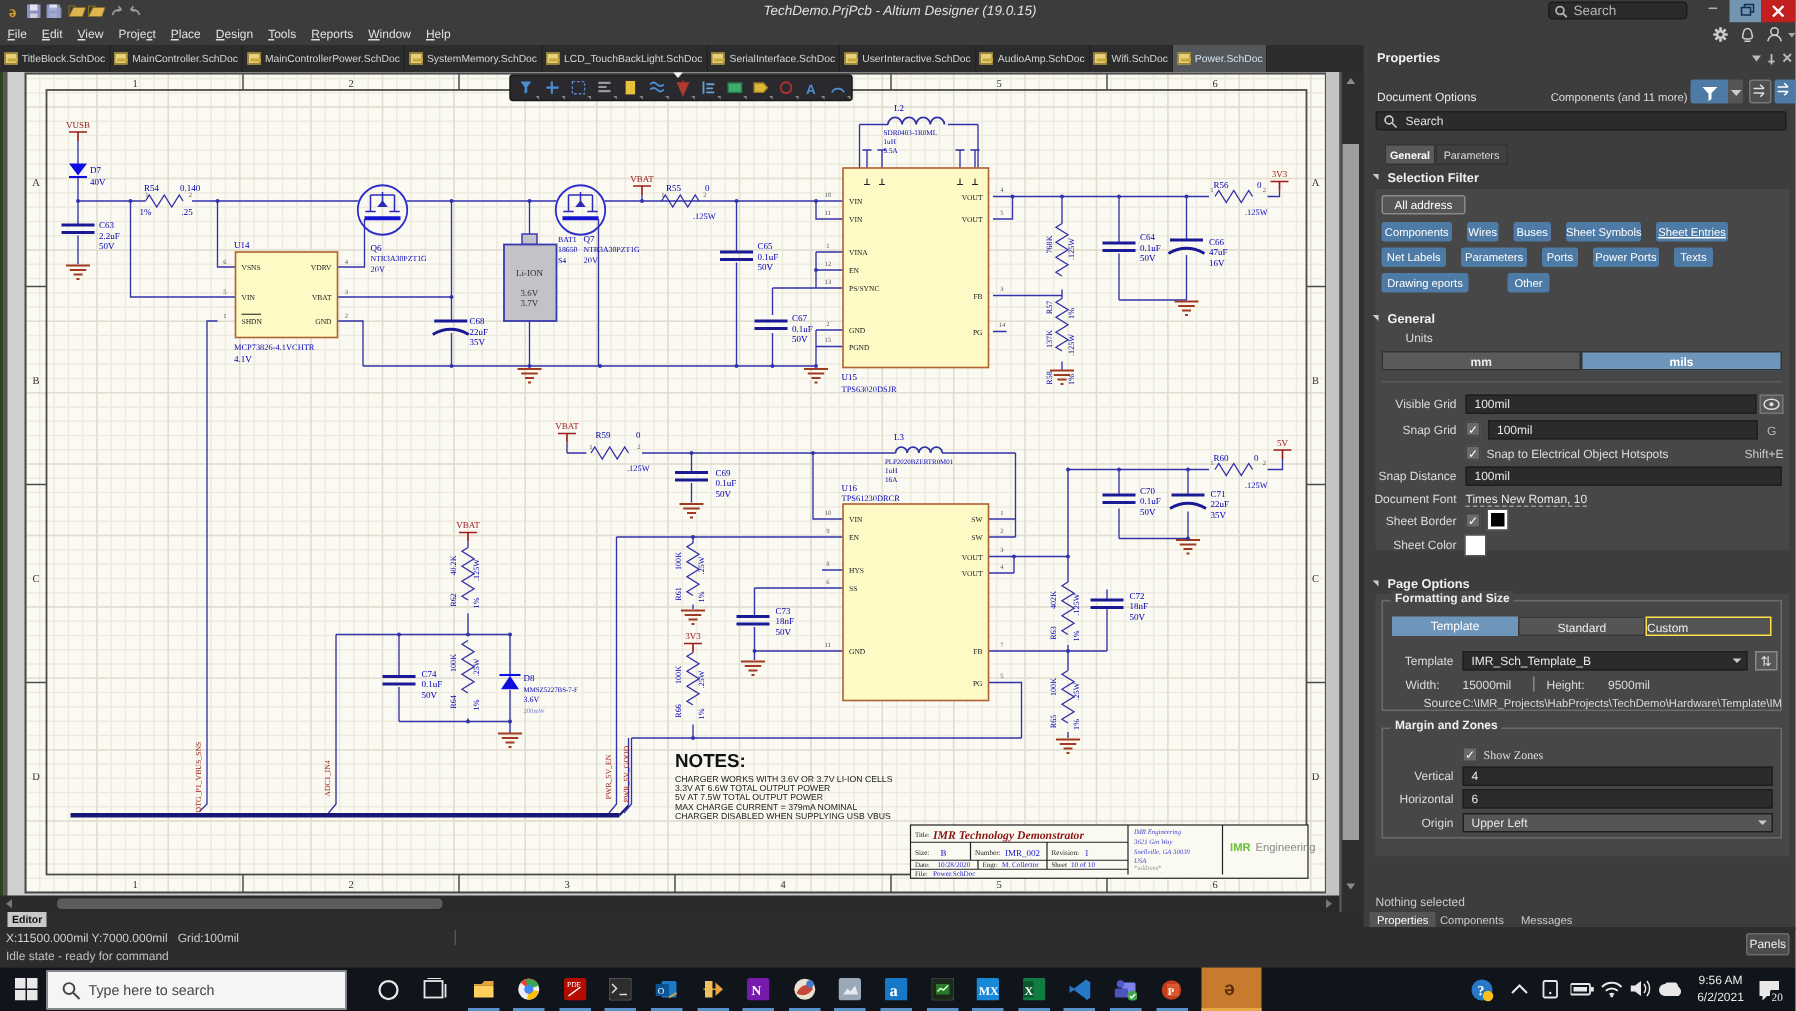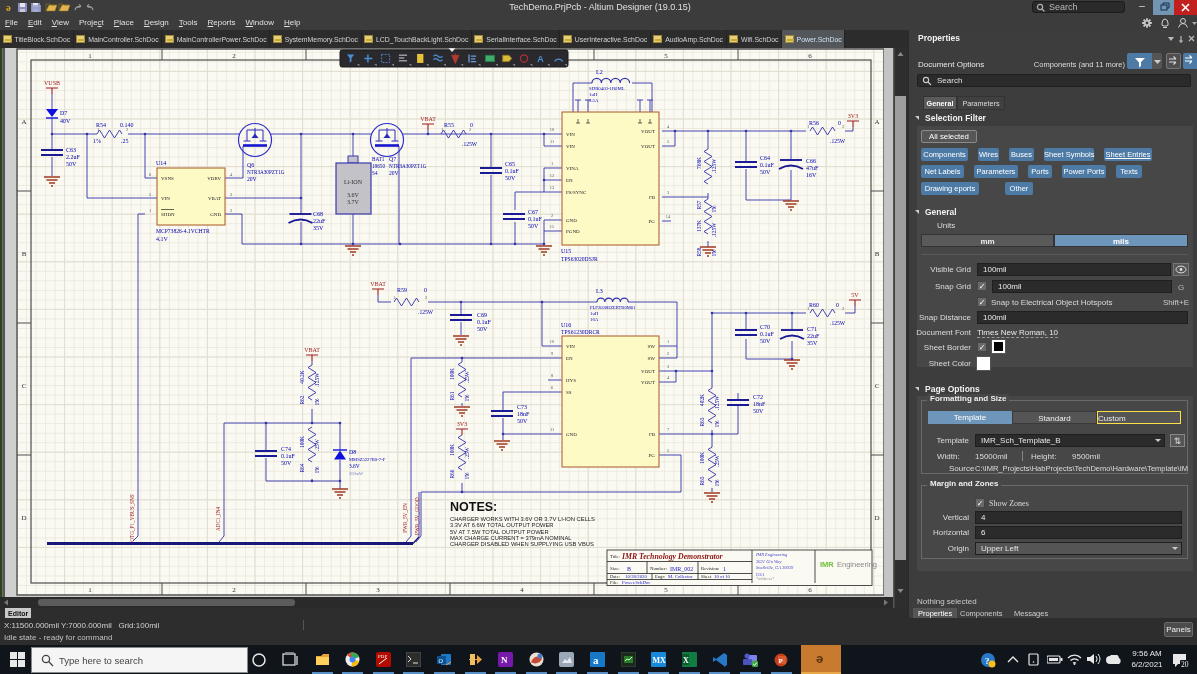--- a/index.html
+++ b/index.html
@@ -32,21 +32,21 @@
       <rect x="33" y="3" width="5" height="4" fill="#e5e5ee"></rect>
       <rect x="33" y="9" width="5" height="3" fill="#c8cade"></rect>
       <rect x="32" y="5" width="9" height="7" fill="#9aa0cc" opacity="0.8"></rect>
   <path d="M46 11 l3 -6 h8 l-2 6 z" fill="#e0b54e" stroke="#8a6f20" stroke-width="0.5"></path>
       <path d="M46 11 v-7 h4 l1 1 h4" fill="none" stroke="#8a6f20" stroke-width="0.7"></path>
   <path d="M59 11 l3 -6 h8 l-2 6 z" fill="#e0b54e" stroke="#8a6f20" stroke-width="0.5"></path>
       <path d="M59 11 v-7 h4 l1 1 h4" fill="none" stroke="#8a6f20" stroke-width="0.7"></path>
   <path d="M75 10 q1 -4 6 -3.5 m0 0 l-2 -2.2 m2 2.2 l-2.8 1" fill="none" stroke="#9a9a9a" stroke-width="1.2"></path>
   <path d="M93 10 q-1 -4 -6 -3.5 m0 0 l2 -2.2 m-2 2.2 l2.8 1" fill="none" stroke="#9a9a9a" stroke-width="1.2"></path>
  </svg>
- <div class="abs" style="left:430px;top:2px;width:340px;text-align:center;color:#e0e0e0;font-size:9px;">TechDemo.PrjPcb - Altium Designer (19.0.15)</div>
+ <div class="abs" style="left:430px;top:2px;width:340px;text-align:center;color:#e0e0e0;font-size:9px;font-style:italic;">TechDemo.PrjPcb - Altium Designer (19.0.15)</div>
  <div class="abs" style="left:1032px;top:1px;width:93px;height:12px;background:#2a2a2a;border:1px solid #1c1c1c;border-radius:3px;color:#b8b8b8;font-size:9px;">
    <svg width="10" height="10" style="position:absolute;left:3px;top:1px">
         <circle cx="4" cy="4" r="2.6" fill="none" stroke="#b0b0b0" stroke-width="1.2"></circle>
         <line x1="6" y1="6" x2="8.5" y2="8.5" stroke="#b0b0b0" stroke-width="1.2"></line>
       </svg>
    <span style="position:absolute;left:16px;top:0px;">Search</span>
  </div>
  <div class="abs" style="left:1131px;top:0;width:22px;height:15px;color:#ddd;text-align:center;font-size:10px;">–</div>
  <div class="abs" style="left:1153px;top:0;width:21px;height:15px;background:#7295b2;">
   <svg width="21" height="15">
@@ -548,21 +548,21 @@
         <circle cx="4" cy="4" r="2.6" fill="none" stroke="#ccc" stroke-width="1.1"></circle>
         <line x1="6" y1="6" x2="9" y2="9" stroke="#ccc" stroke-width="1.1"></line>
       </svg>
       <span style="position:absolute;left:19px;top:1px;font-size:8px;color:#e0e0e0;">Search</span>
     </div>
     <div class="abs" style="left:14px;top:48px;width:34px;height:14px;background:#5a5a5a;color:#fff;font-size:7.2px;font-weight:bold;text-align:center;line-height:14px;border:1px solid #333;">General</div>
     <div class="abs" style="left:48px;top:48px;width:48px;height:14px;background:#404040;color:#ddd;font-size:7.2px;text-align:center;line-height:14px;border:1px solid #333;">Parameters</div>
     <div class="abs sect" style="left:16px;top:65px;">Selection Filter</div>
     <div class="abs" style="left:6px;top:68px;width:0;height:0;border-left:4px solid transparent;border-top:4px solid #ccc;"></div>
     <div class="abs" style="left:8px;top:78px;width:276px;height:122px;background:#474747;"></div>
-    <div class="abs" style="left:12px;top:82px;width:56px;height:13px;background:#565656;border:1px solid #8a8a8a;border-radius:2px;color:#fff;font-size:7.8px;text-align:center;line-height:12px;">All selected</div>
+    <div class="abs" style="left:12px;top:82px;width:56px;height:13px;background:#565656;border:1px solid #8a8a8a;border-radius:2px;color:#fff;font-size:7.8px;text-align:center;line-height:12px;">All address</div>
     <div class="abs" style="left:12px;top:100px;width:47px;height:13px;background:#4d7ba5;border-radius:2px;color:#fff;font-size:7.5px;text-align:center;line-height:13px;white-space:nowrap;">Components</div>
     <div class="abs" style="left:69px;top:100px;width:21px;height:13px;background:#4d7ba5;border-radius:2px;color:#fff;font-size:7.5px;text-align:center;line-height:13px;white-space:nowrap;">Wires</div>
     <div class="abs" style="left:100px;top:100px;width:25px;height:13px;background:#4d7ba5;border-radius:2px;color:#fff;font-size:7.5px;text-align:center;line-height:13px;white-space:nowrap;">Buses</div>
     <div class="abs" style="left:135px;top:100px;width:50px;height:13px;background:#4d7ba5;border-radius:2px;color:#fff;font-size:7.5px;text-align:center;line-height:13px;white-space:nowrap;">Sheet Symbols</div>
     <div class="abs" style="left:195px;top:100px;width:48px;height:13px;background:#4d7ba5;border-radius:2px;color:#fff;font-size:7.5px;text-align:center;line-height:13px;white-space:nowrap;text-decoration:underline;">Sheet Entries</div>
     <div class="abs" style="left:12px;top:117px;width:43px;height:13px;background:#4d7ba5;border-radius:2px;color:#fff;font-size:7.5px;text-align:center;line-height:13px;white-space:nowrap;">Net Labels</div>
     <div class="abs" style="left:65px;top:117px;width:44px;height:13px;background:#4d7ba5;border-radius:2px;color:#fff;font-size:7.5px;text-align:center;line-height:13px;white-space:nowrap;">Parameters</div>
     <div class="abs" style="left:119px;top:117px;width:24px;height:13px;background:#4d7ba5;border-radius:2px;color:#fff;font-size:7.5px;text-align:center;line-height:13px;white-space:nowrap;">Ports</div>
     <div class="abs" style="left:153px;top:117px;width:44px;height:13px;background:#4d7ba5;border-radius:2px;color:#fff;font-size:7.5px;text-align:center;line-height:13px;white-space:nowrap;">Power Ports</div>
     <div class="abs" style="left:207px;top:117px;width:26px;height:13px;background:#4d7ba5;border-radius:2px;color:#fff;font-size:7.5px;text-align:center;line-height:13px;white-space:nowrap;">Texts</div>
@@ -635,21 +635,21 @@
 <div class="abs statusbar">
  <div class="abs" style="left:4px;top:3px;">X:11500.000mil Y:7000.000mil&nbsp;&nbsp;&nbsp;Grid:100mil</div>
  <div class="abs" style="left:303px;top:2px;width:1px;height:10px;background:#555;"></div>
  <div class="abs" style="left:4px;top:15px;color:#c0c0c0;">Idle state - ready for command</div>
  <div class="abs" style="left:1164px;top:4px;width:29px;height:15px;background:#4c4c4c;border:1px solid #6a6a6a;border-radius:2px;color:#eee;text-align:center;line-height:14px;font-size:8px;">Panels</div>
 </div>
 <div class="abs taskbar">
     <svg class="abs" style="left:10px;top:7px" width="17" height="15">
       <path d="M0 0h7v7H0zM8 0h7v7H8zM0 8h7v7H0zM8 8h7v7H8z" fill="#e8e8e8"></path>
     </svg>
-    <div class="abs" style="left:31px;top:2px;width:217px;height:26px;background:#f5f5f5;border:1px solid #888;">
+    <div class="abs" style="left:31px;top:2px;width:200px;height:26px;background:#f5f5f5;border:1px solid #888;">
       <svg width="13" height="13" style="position:absolute;left:9px;top:6px">
         <circle cx="5" cy="5" r="3.6" fill="none" stroke="#444" stroke-width="1.3"></circle>
         <line x1="7.8" y1="7.8" x2="12" y2="12" stroke="#444" stroke-width="1.3"></line>
       </svg>
       <span style="position:absolute;left:27px;top:7px;font-size:9.5px;color:#444;">Type here to search</span>
     </div>
     <svg class="abs" style="left:251px;top:7px" width="16" height="16">
       <circle cx="8" cy="8" r="6" fill="none" stroke="#e8e8e8" stroke-width="1.5"></circle>
     </svg>
     <svg class="abs" style="left:282px;top:7px" width="17" height="15">

